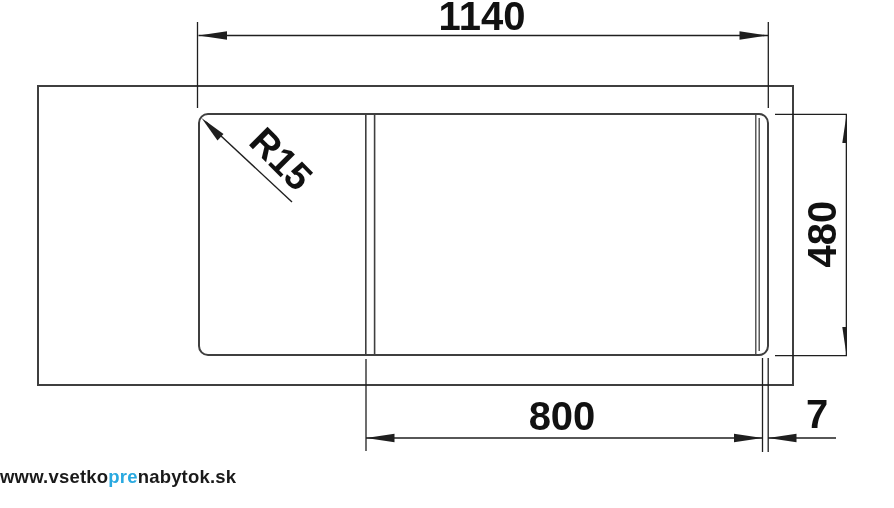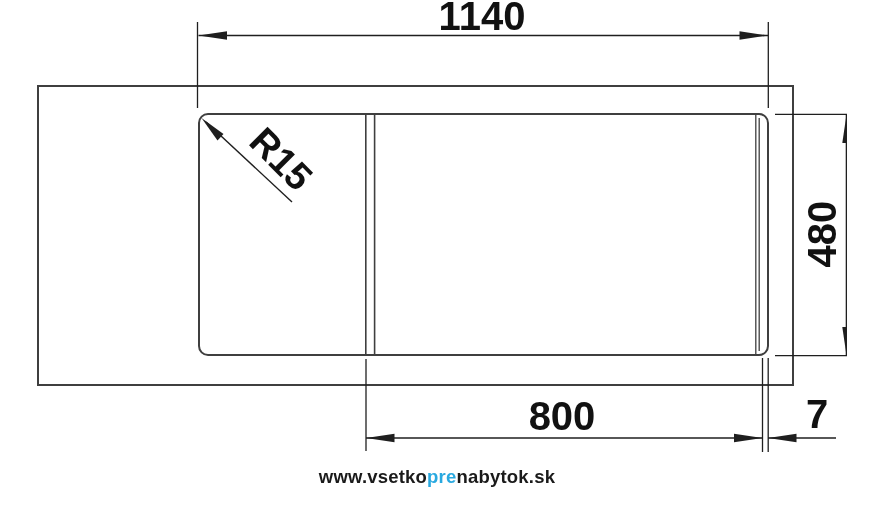--- a/index.html
+++ b/index.html
@@ -30,21 +30,20 @@
     font-family: "Liberation Sans", sans-serif;
     font-weight: bold;
     font-size: 38px;
     fill: #111111;
   }
   .watermark {
     position: absolute;
     left: 0;
     top: 466px;
     width: 874px;
-    text-align: center;
     font-family: "Liberation Sans", sans-serif;
     font-weight: bold;
     font-size: 18.5px;
     letter-spacing: 0.2px;
     color: #1a1a1a;
     white-space: nowrap;
   }
   .watermark .hl {
     color: #29a9e0;
   }

